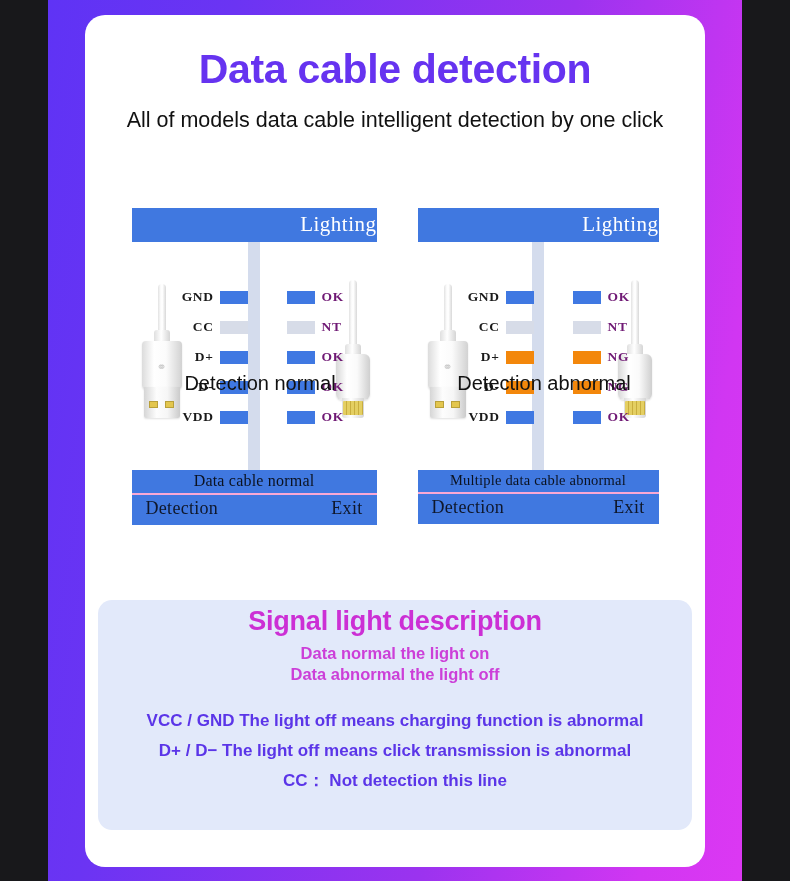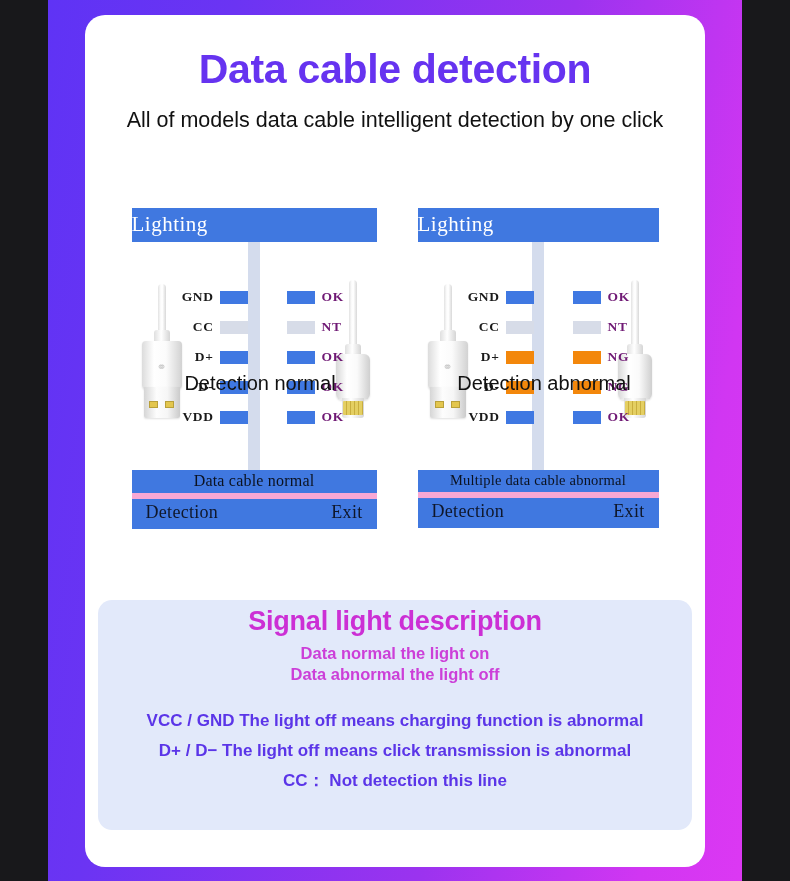--- a/index.html
+++ b/index.html
@@ -68,21 +68,21 @@
     display: flex;
     justify-content: center;
     gap: 41px;
   }
   .panel { width: 245px; position: relative; }
   .panel.right { width: 241px; }
 
   .lighting-bar {
     background: #4078e0;
     color: #ffffff;
-    text-align: left;
+    text-align: right;
     font-family: "Liberation Serif", serif;
     font-size: 21px;
     padding: 4px 0 5px;
     letter-spacing: 0.5px;
   }
 
   .panel-body {
     position: relative;
     height: 228px;
     background: #ffffff;
@@ -244,21 +244,21 @@
   }
 
   
   .result-bar {
     background: #4078e0;
     color: #0b1220;
     text-align: center;
     font-family: "Liberation Serif", serif;
     font-size: 16px;
     padding: 2px 0 3px;
-    border-bottom: 6px solid #f9a8d4;
+    border-bottom: 2px solid #f9a8d4;
     letter-spacing: 0.2px;
   }
   .panel.right .result-bar { font-size: 14.5px; }
   .btn-bar {
     background: #4078e0;
     display: flex;
     justify-content: space-between;
     align-items: center;
     padding: 3px 14px 6px;
   }

